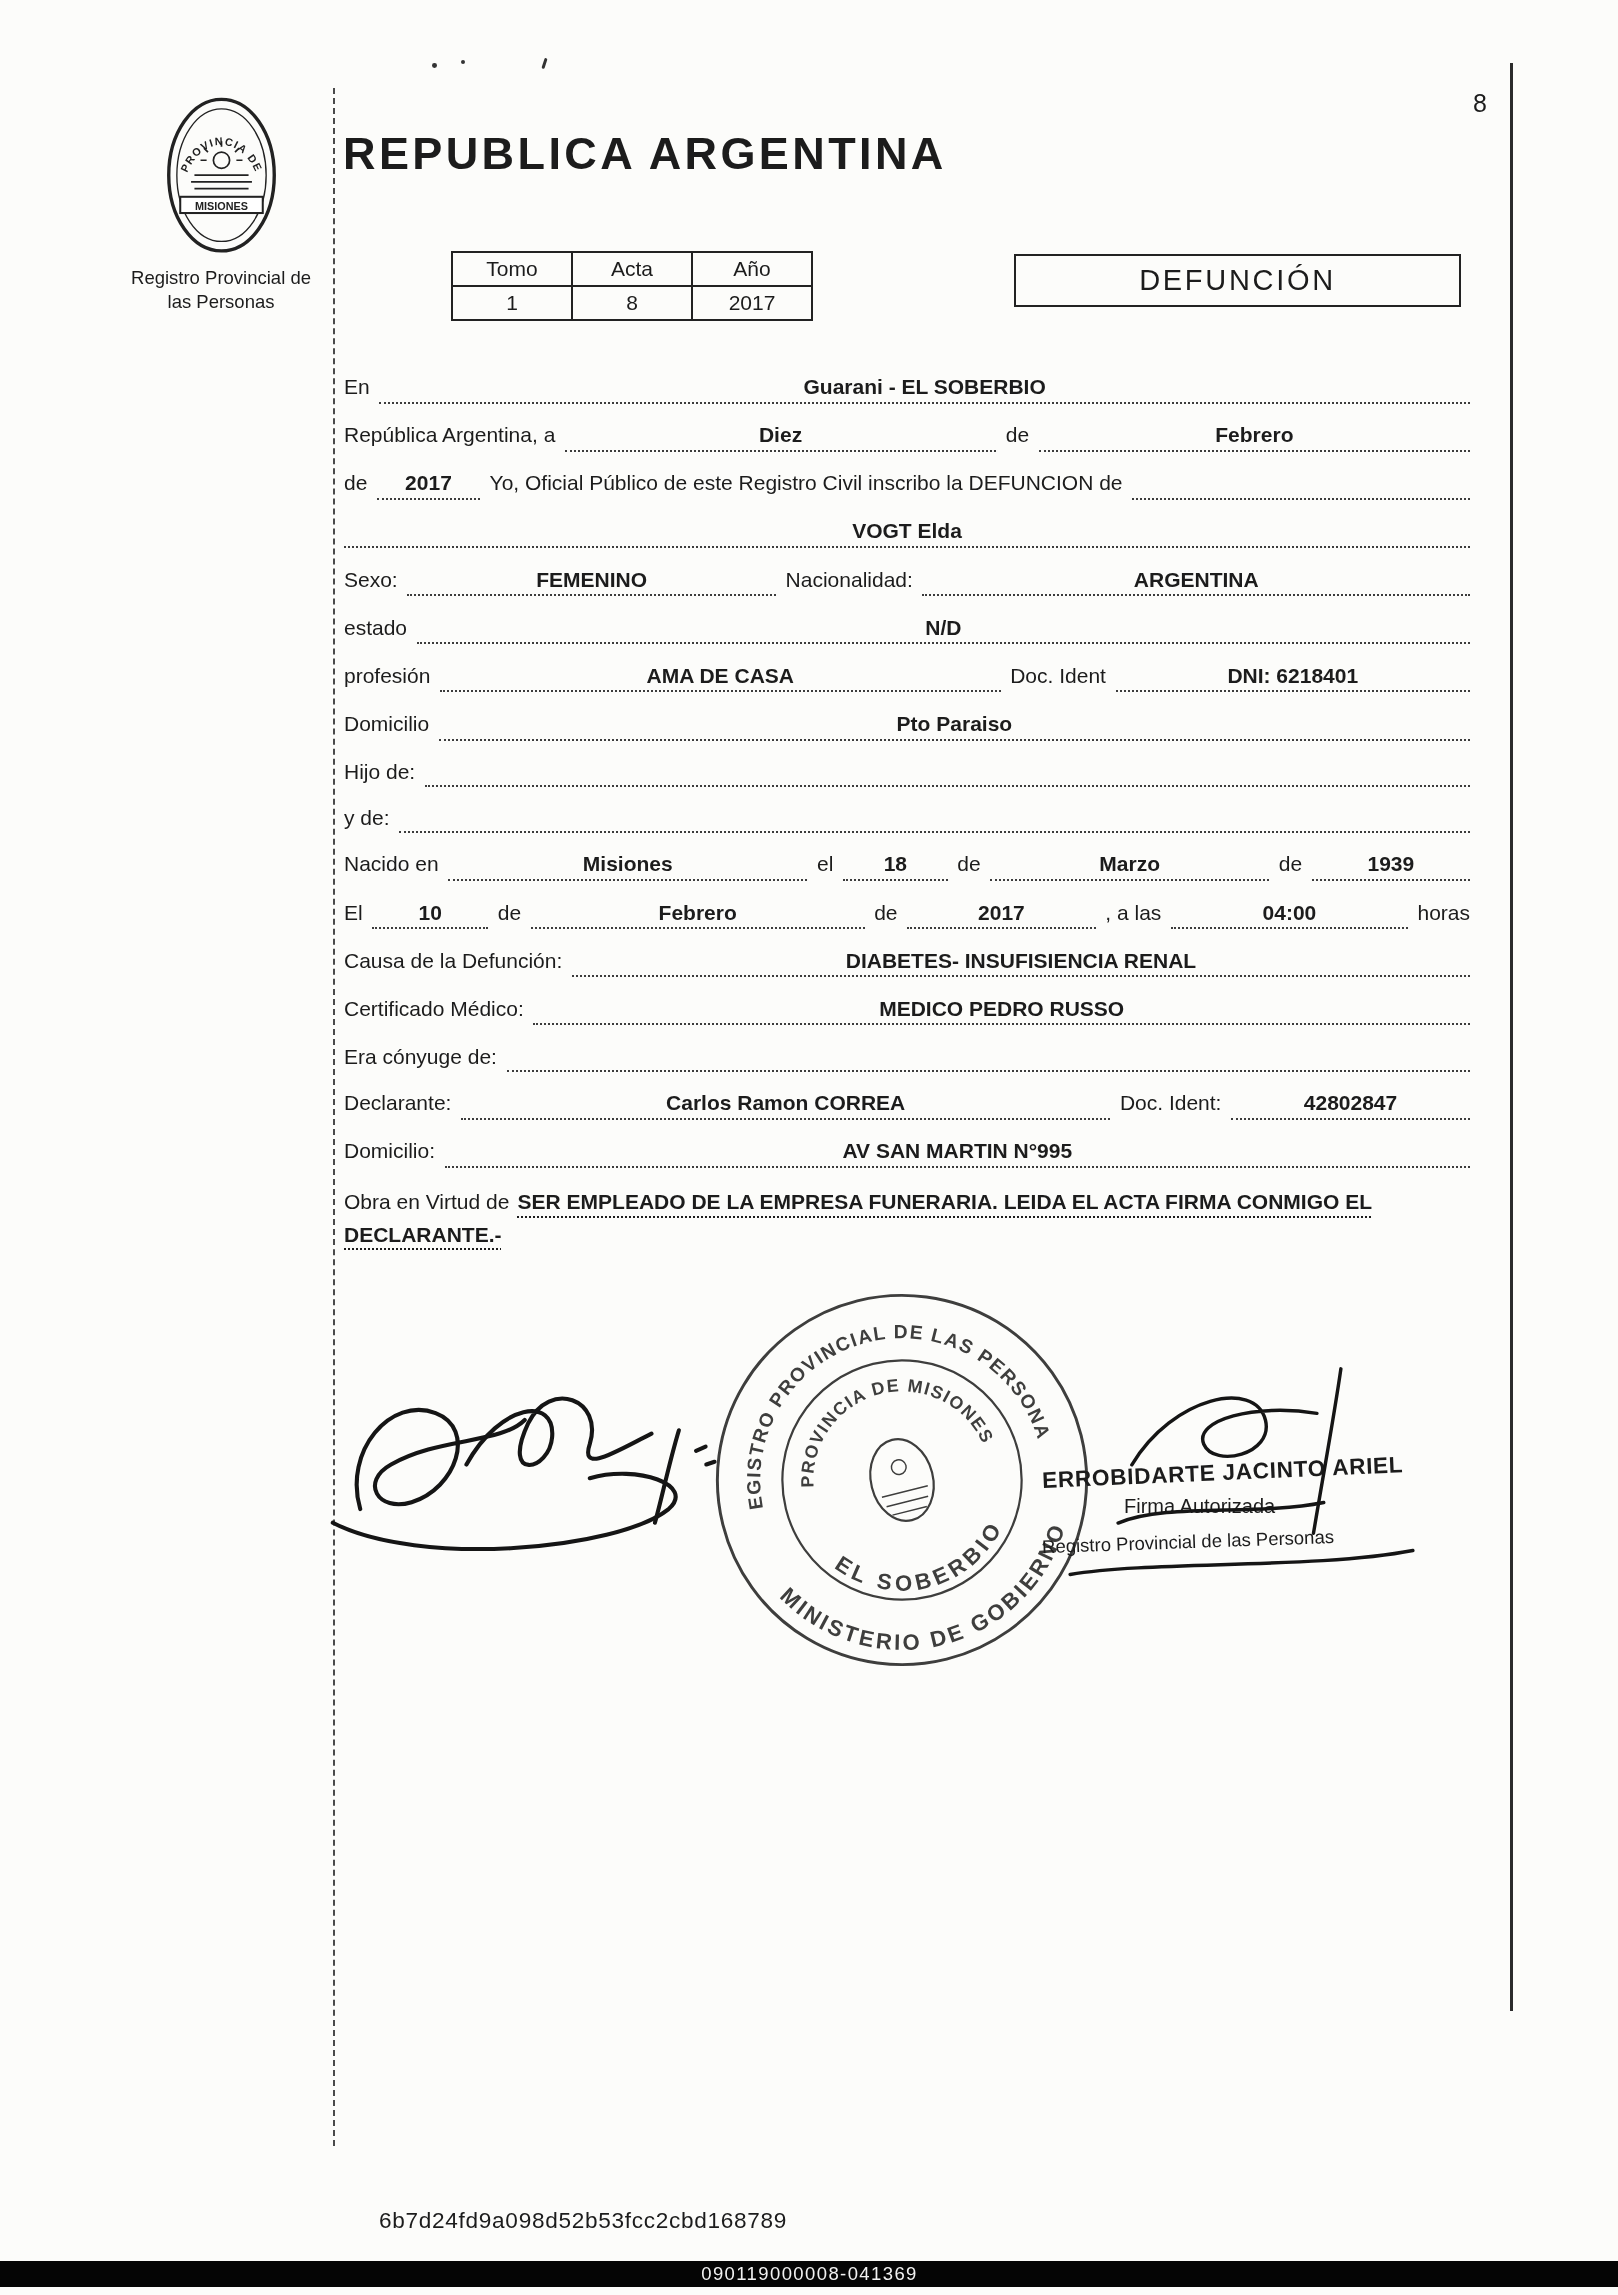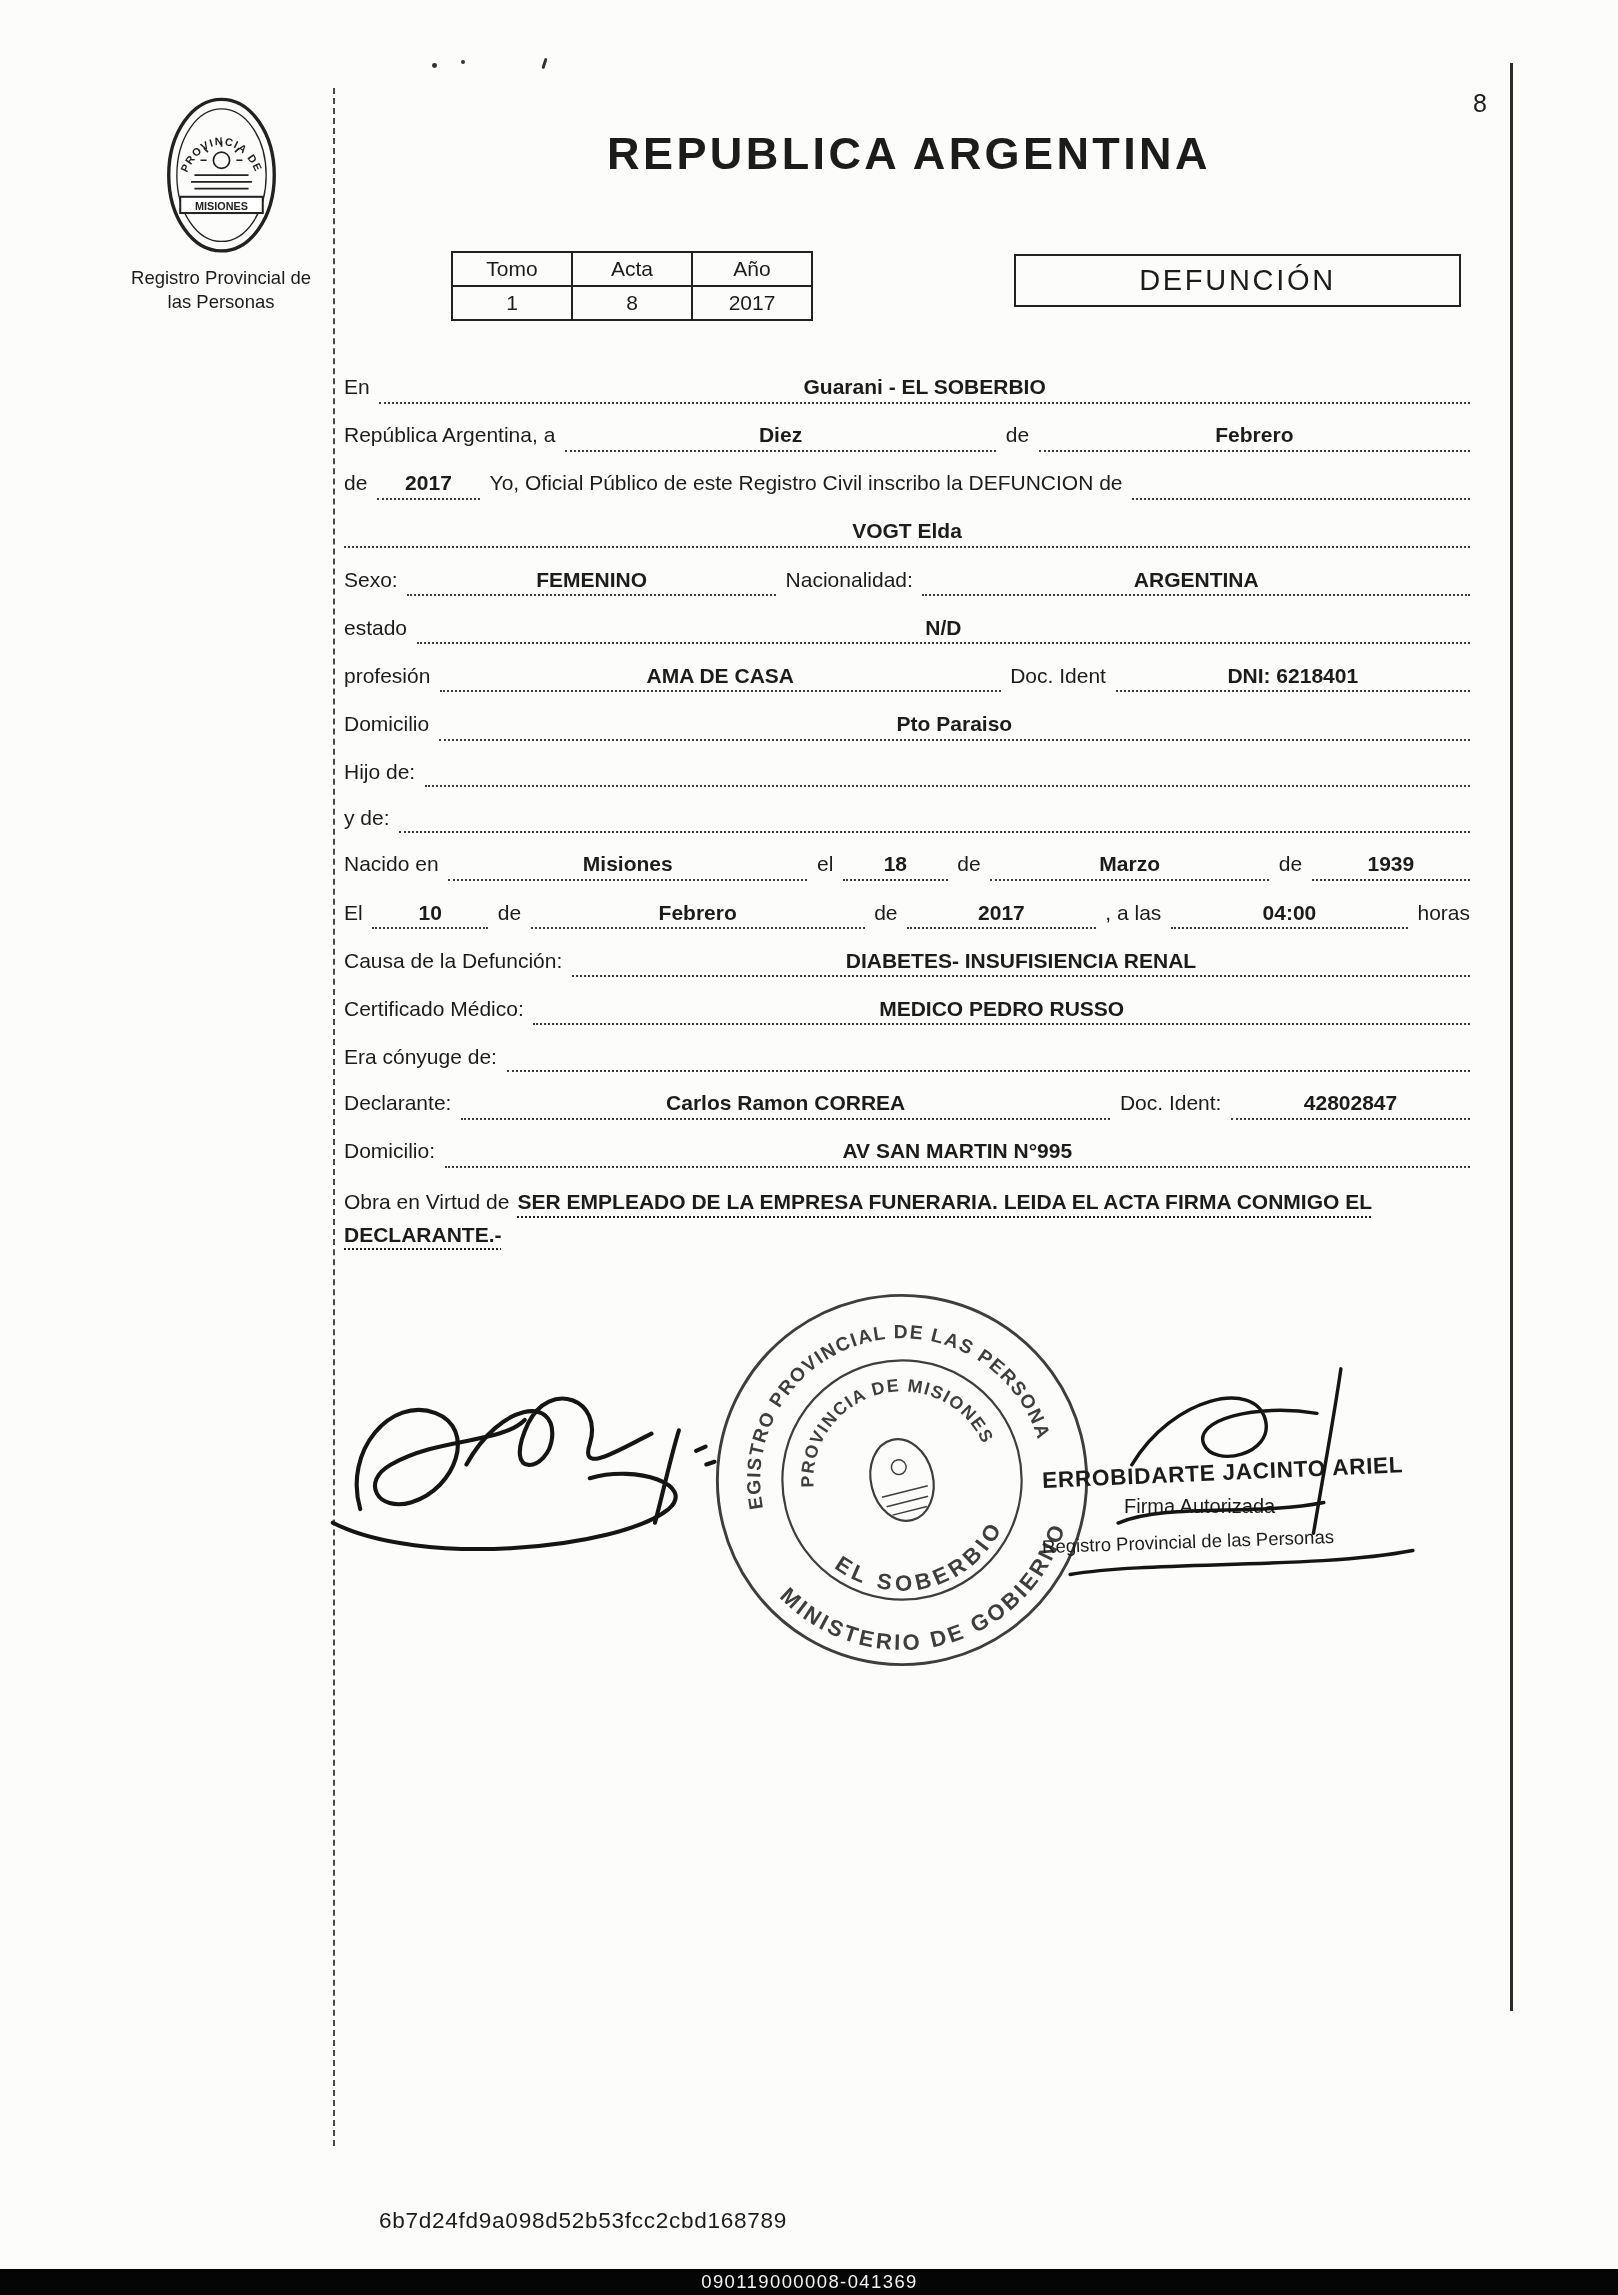--- a/index.html
+++ b/index.html
@@ -6,21 +6,21 @@
   html,body{background:#9a9a9a}
   .sheet{position:relative;width:1619px;height:2295px;margin:0 auto;background:#fcfcfa;
          font-family:"Liberation Sans",sans-serif;color:#1c1c1c;overflow:hidden}
   .vline-left{position:absolute;left:333px;top:88px;height:2058px;width:0;border-left:2.1px dashed #4a4a4a}
   .vline-right{position:absolute;left:1510px;top:63px;height:1948px;width:0;border-left:3.4px solid #2b2b2b}
   .page-number{position:absolute;left:1473px;top:89px;font-size:25px}
   .artifact{position:absolute;background:#333;border-radius:50%}
   .logo-block{position:absolute;left:125px;top:95px;width:192px;text-align:center}
   .logo-seal{width:115px;height:163px}
   .logo-caption{font-size:18.5px;line-height:1.3;margin-top:5.5px}
-  .title{position:absolute;left:343px;top:128px;width:1132px;text-align:center;
+  .title{position:absolute;left:343px;top:128px;width:1132px;
          font-size:45px;font-weight:bold;letter-spacing:3.4px}
   .record-table{position:absolute;left:451px;top:251px;border-collapse:collapse;font-size:21px}
   .record-table th,.record-table td{border:2.1px solid #222;width:120px;height:27.4px;text-align:center;
          font-weight:normal;padding:4px}
   .defuncion-box{position:absolute;left:1014px;top:254px;width:447px;height:53px;border:2.1px solid #222;
          display:flex;align-items:center;justify-content:center;font-size:29px;letter-spacing:2.7px}
   .form{position:absolute;left:344px;top:374px;width:1126px;font-size:21px;line-height:1.25}
   .row{display:flex;gap:9.6px;margin-bottom:18.5px}
   .lbl{white-space:nowrap;padding-bottom:1.4px}
   .val{flex:1;text-align:center;font-weight:bold;border-bottom:2.1px dotted #3c3c3c;
@@ -33,21 +33,21 @@
   .sig-right-overlay path{stroke-width:5}
   .stamp{position:absolute;left:710px;top:1288px;width:384px;height:384px;transform:rotate(-14deg);opacity:.92}
   .stamp text{font-family:"Liberation Sans",sans-serif;font-weight:bold;fill:#2e2e2e}
   .stamp .ring{fill:none;stroke:#2e2e2e}
   .sig-right{position:absolute;left:1042px;top:1459px;width:412px}
   .official-name{font-size:22.6px;font-weight:bold;letter-spacing:0.7px;transform:rotate(-2.5deg)}
   .official-title{font-size:20px;margin-top:9.6px;margin-left:82px}
   .official-org{font-size:18.5px;margin-top:11px;transform:rotate(-2deg)}
   .sig-right-overlay{position:absolute;left:1029px;top:1355px;width:425px;height:247px}
   .doc-hash{position:absolute;left:379px;top:2208px;font-size:22.6px;letter-spacing:0.7px}
-  .footer-bar{position:absolute;left:0;bottom:0;width:1619px;height:26px;background:#050505;color:#f2f2f2;
+  .footer-bar{position:absolute;left:0;bottom:8px;width:1619px;height:26px;background:#050505;color:#f2f2f2;
        display:flex;align-items:center;justify-content:center;font-size:18.5px;letter-spacing:1.4px}
 </style>
 </head>
 <body>
 
 <div class="sheet">
 
   <div class="vline-left"></div>
   <div class="vline-right"></div>
 

